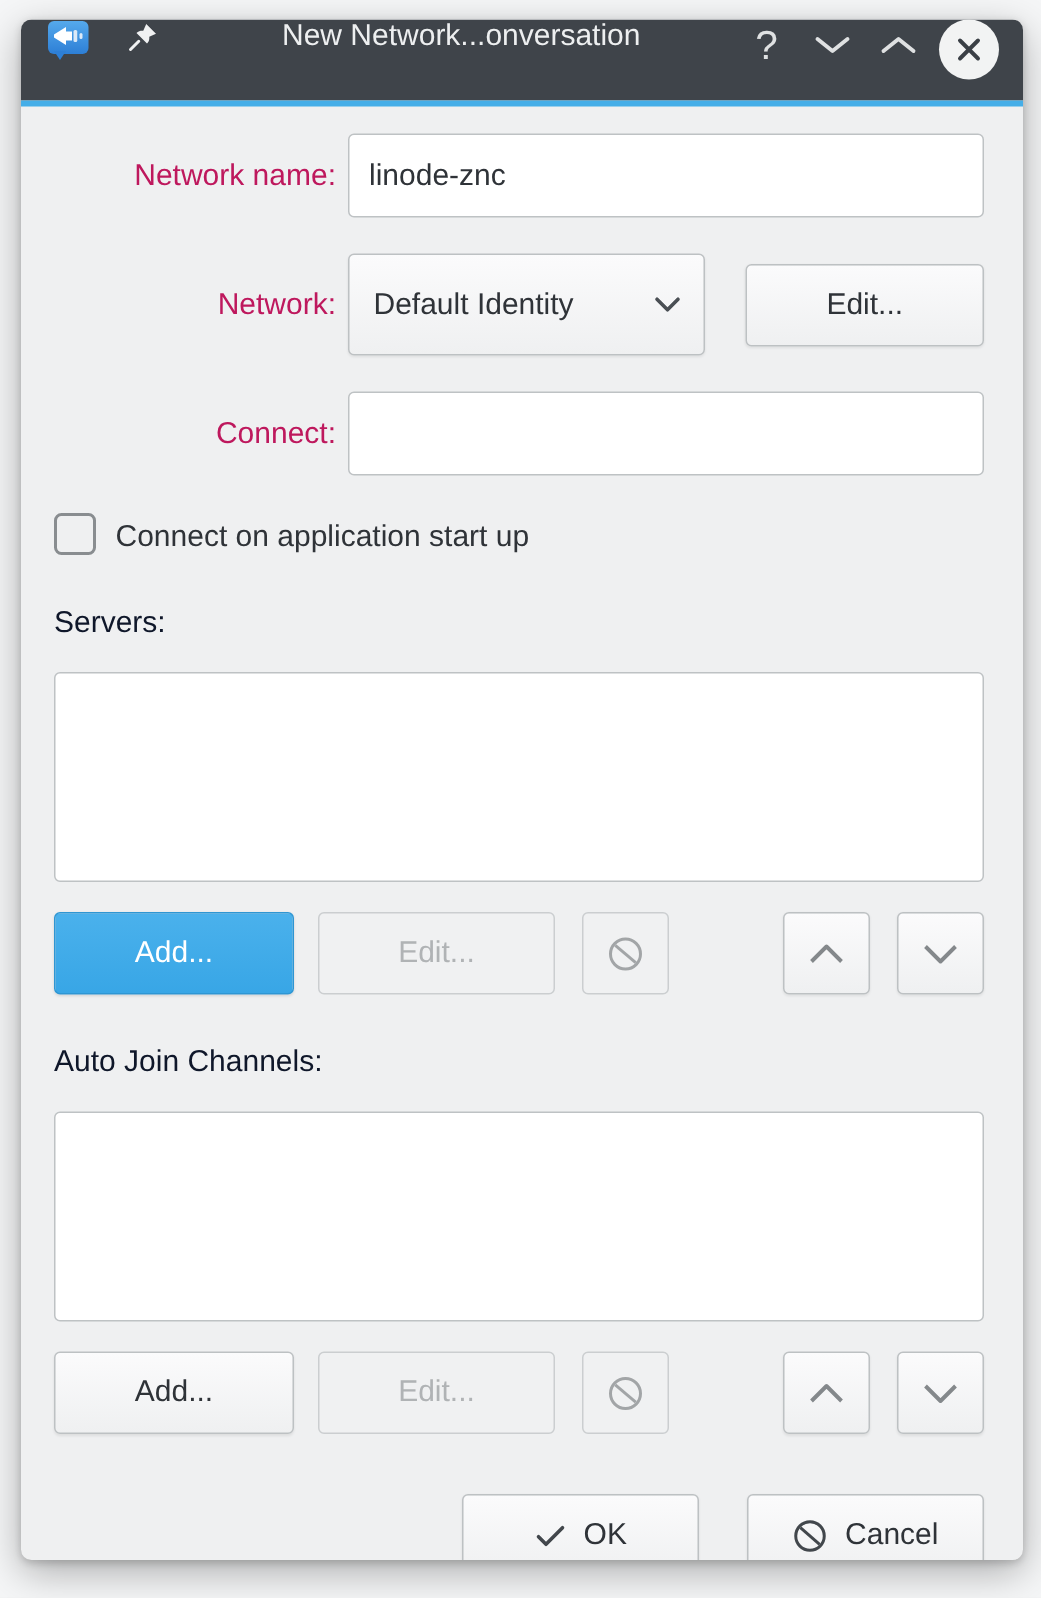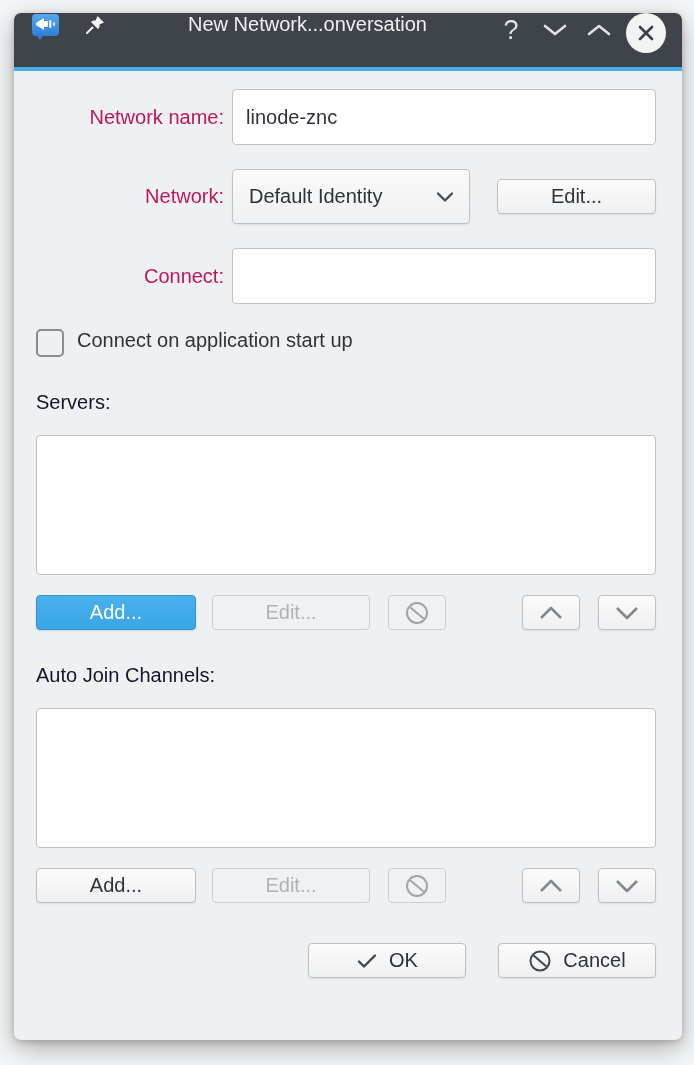--- a/index.html
+++ b/index.html
@@ -71,48 +71,48 @@
   }
   .text-input {
     flex:1; height:56px;
     border:1px solid #bec2c4; border-radius:4px;
     background:#ffffff; padding:0 13px;
     font-size:20px; color:#2f3338;
     font-family:"Liberation Sans","DejaVu Sans",sans-serif;
     outline:none;
   }
   .combo {
-    width:238px; flex:0 0 238px; height:55px;
+    width:238px; flex:0 0 238px; height:68px;
     border:1px solid #bdc1c3; border-radius:4px;
     background:linear-gradient(#fbfbfc,#eff0f1);
     box-shadow:0 1px 2px rgba(0,0,0,0.08);
     display:flex; align-items:center;
     padding:0 14px 0 16px;
     font-size:20px; color:#2f3338;
   }
   .combo .combo-text { flex:1; }
   .btn {
-    height:35px;
+    height:55px;
     border:1px solid #bdc1c3; border-radius:4px;
     background:linear-gradient(#fbfbfc,#eff0f1);
     box-shadow:0 1px 2px rgba(0,0,0,0.08);
     display:flex; align-items:center; justify-content:center;
     font-size:20px; color:#2f3338;
     gap:11px;
   }
   .btn.disabled {
     color:#b0b3b5; background:#f0f1f2;
     border-color:#cbced0; box-shadow:none;
   }
   .btn.primary {
     background:linear-gradient(#4ab1ec,#38a6e6);
     border-color:#2e96d3; color:#ffffff;
     box-shadow:0 1px 2px rgba(0,0,0,0.12);
   }
-  .checkbox-row { display:flex; align-items:flex-start; margin-top:25px; }
+  .checkbox-row { display:flex; align-items:flex-end; margin-top:25px; }
   .checkbox {
     width:28px; height:28px; flex:0 0 28px;
     border:2px solid #898d90; border-radius:5px;
     background:transparent; margin-right:13px;
   }
   .checkbox-label { font-size:20px; color:#2f3338; }
   .section-label { font-size:20px; color:#0f172a; margin-top:34px; }
   .listbox {
     height:140px; margin-top:21px;
     border:1px solid #bec2c4; border-radius:4px;

